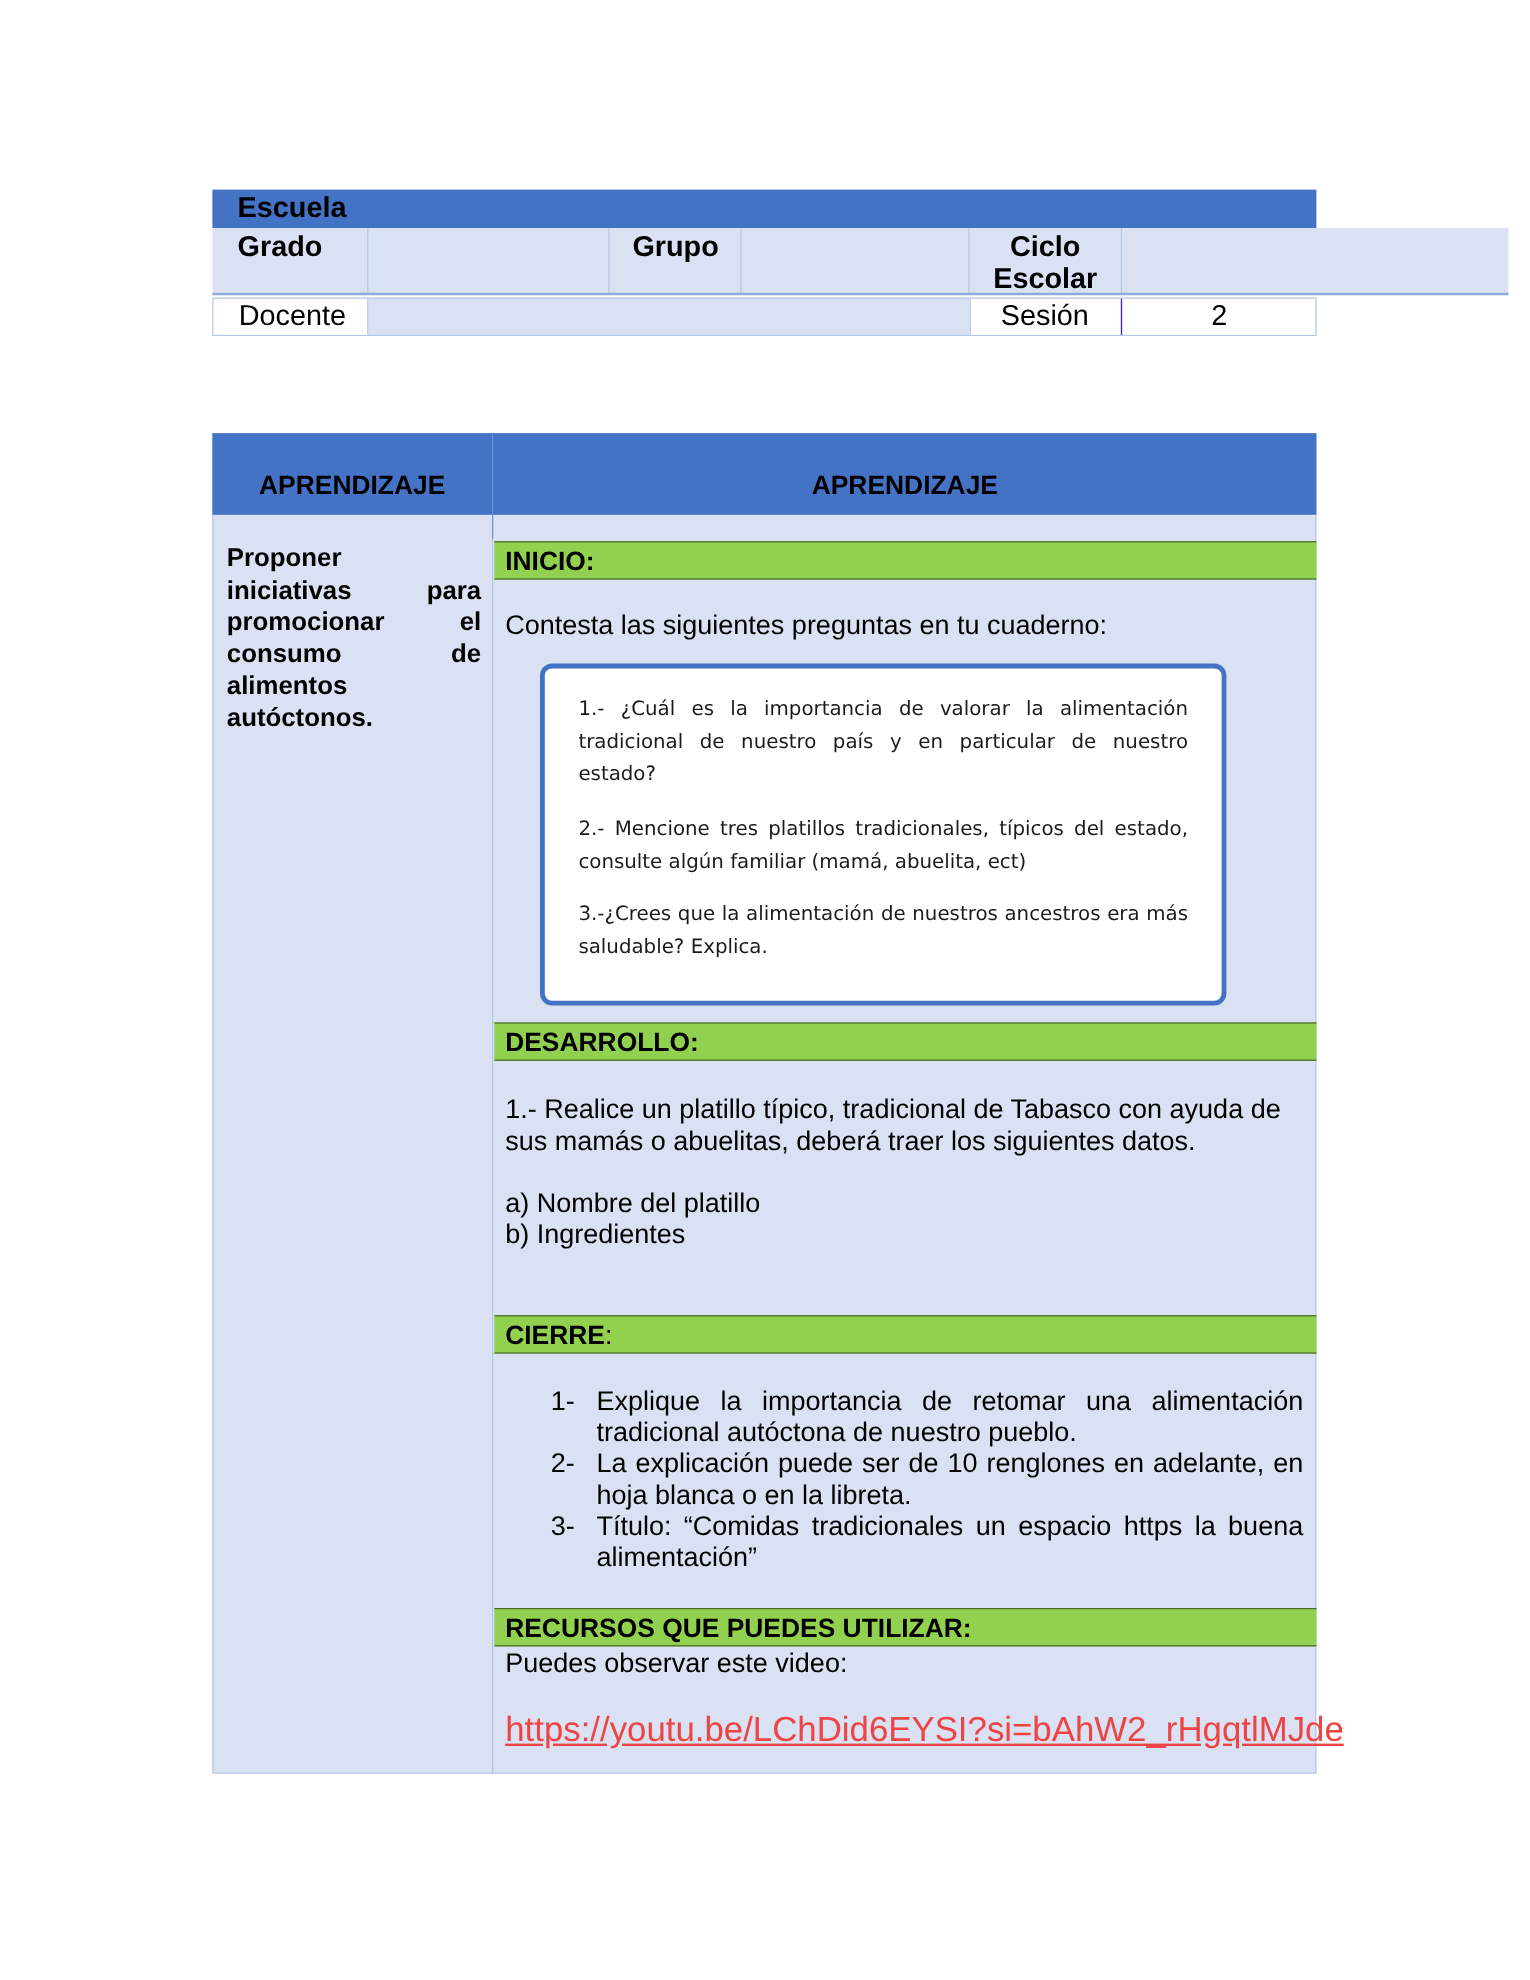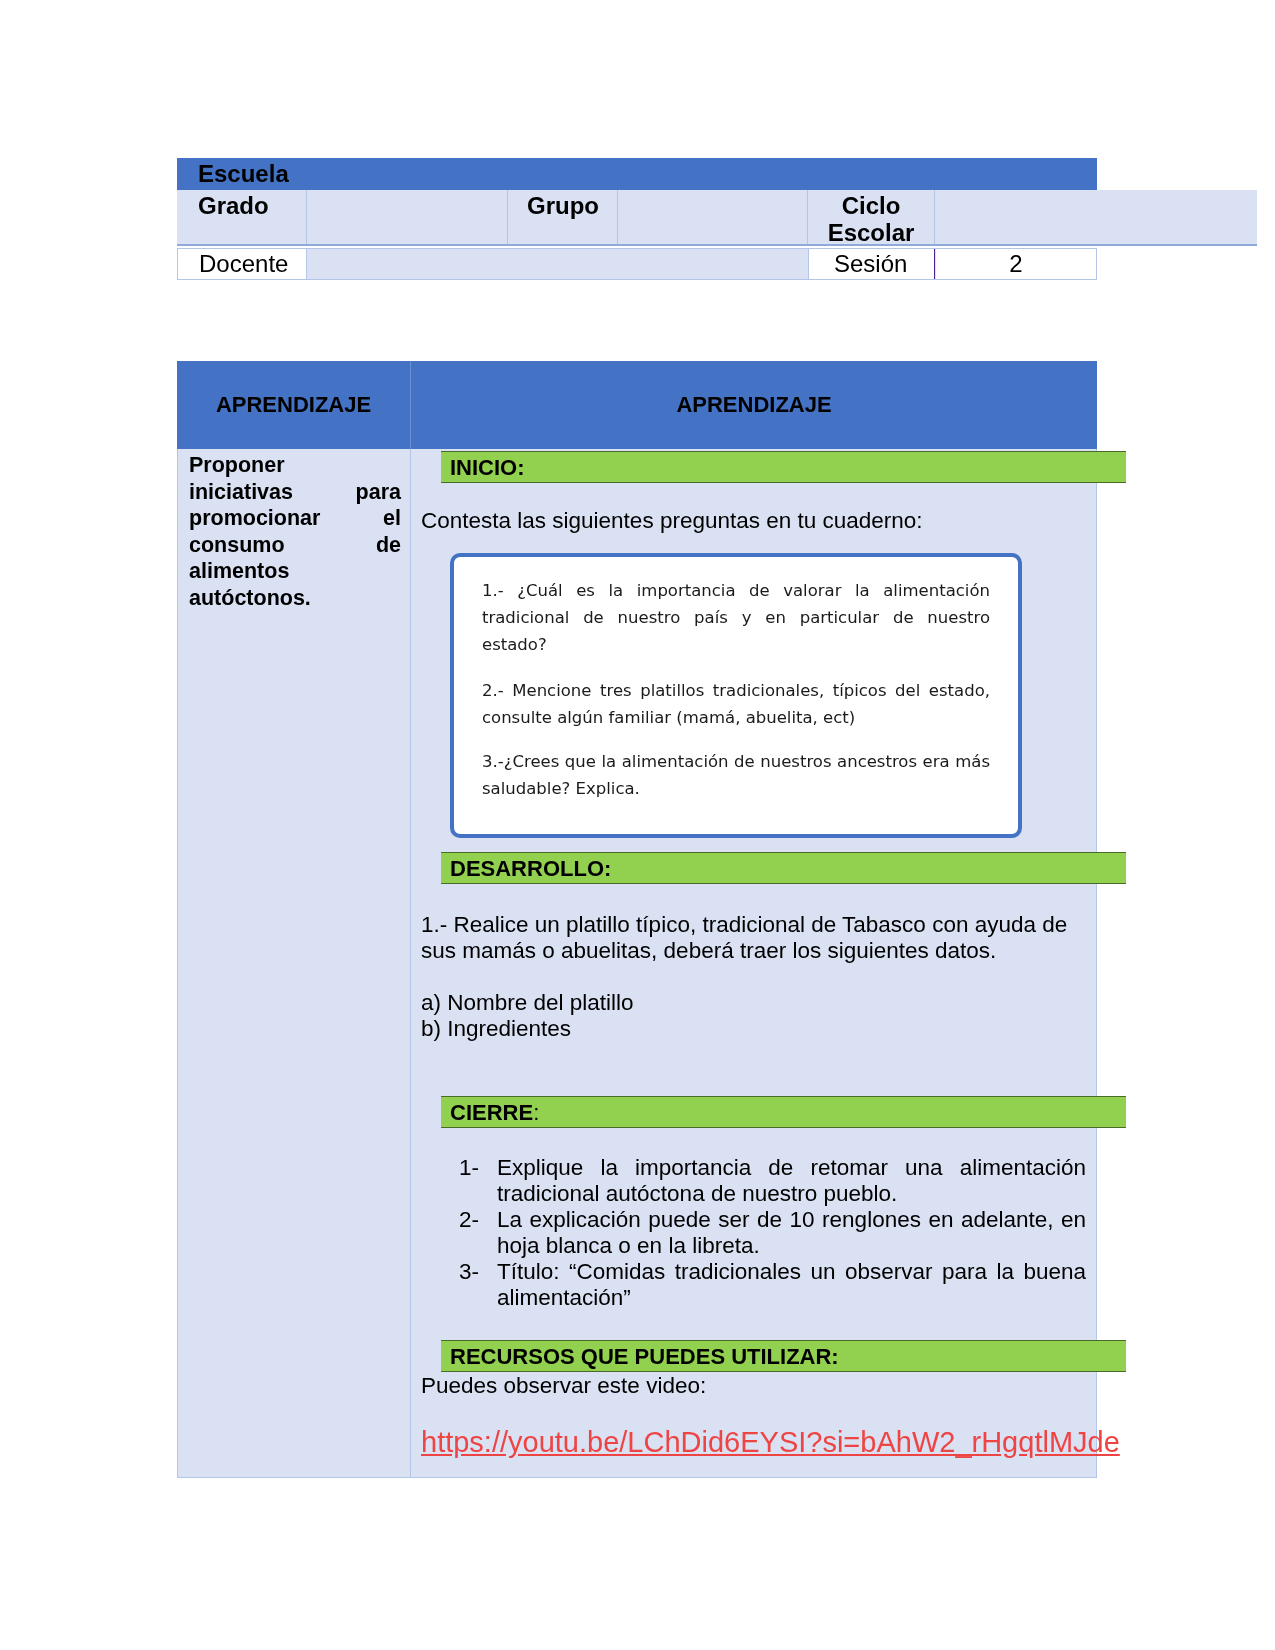--- a/index.html
+++ b/index.html
@@ -10,23 +10,23 @@
   .hdr-row1 { left: 177px; top: 158px; width: 920px; height: 32px; background: #4472c4; }
   .hdr-row2 { left: 177px; top: 190px; width: 1080px; height: 56px; background: #d9e1f2; border-bottom: 2px solid #8eaadb; }
   .hdr-row3 { left: 177px; top: 248px; width: 920px; height: 32px; background: #d9e1f2; border: 1px solid #b4c6e7; padding-left: 48px; }
   .vline { position: absolute; width: 1px; background: #b4c6e7; }
   .cell-white { background: #ffffff; }
   .lbl-bold { font-weight: bold; font-size: 24px; line-height: 27px; }
   .lbl { font-size: 24px; line-height: 27px; }
 
   
   .main { left: 177px; top: 361px; width: 920px; height: 1117px; background: #d9e1f2; border: 1px solid #b4c6e7; }
-  .main-hdr { left: 177px; top: 361px; width: 920px; height: 88px; background: #4472c4; }
+  .main-hdr { left: 177px; top: 361px; width: 920px; height: 68px; background: #4472c4; }
   .main-hdr-text { font-weight: bold; font-size: 22px; }
-  .bar { left: 412px; width: 685px; height: 32px; background: #92d050; border-top: 1px solid #4a6a2a; border-bottom: 1px solid #4a6a2a; font-weight: bold; font-size: 22px; line-height: 31px; padding-left: 9px; margin-left: 29px; }
+  .bar { left: 412px; width: 685px; height: 32px; background: #92d050; border-top: 1px solid #4a6a2a; border-bottom: 1px solid #4a6a2a; font-weight: bold; font-size: 22px; line-height: 31px; padding-left: 9px; }
   .body-text { font-size: 22.5px; line-height: 26px; }
   .callout { left: 450px; top: 553px; width: 572px; height: 285px; background: #ffffff; border: 4px solid #4472c4; border-radius: 10px; }
   .q { font-family: "DejaVu Sans", sans-serif; font-size: 16.5px; line-height: 27px; text-align: justify; color: #1a1a1a; }
   .link { color: #ef4444; text-decoration: underline; font-size: 29px; }
   .apr { font-weight: bold; font-size: 21.5px; line-height: 26.5px; text-align: justify; text-align-last: left; }
 </style>
 </head>
 <body>
 
 <div class="abs hdr-row1">
@@ -104,19 +104,19 @@
   <div style="display:flex;">
     <span style="width:38px;flex:none;">1-</span>
     <span style="text-align:justify;flex:1;">Explique la importancia de retomar una alimentación tradicional autóctona de nuestro pueblo.</span>
   </div>
   <div style="display:flex;">
     <span style="width:38px;flex:none;">2-</span>
     <span style="text-align:justify;flex:1;">La explicación puede ser de 10 renglones en adelante, en hoja blanca o en la libreta.</span>
   </div>
   <div style="display:flex;">
     <span style="width:38px;flex:none;">3-</span>
-    <span style="text-align:justify;flex:1;">Título: “Comidas tradicionales un observar para la buena alimentación”</span>
+    <span style="text-align:justify;flex:1;">Título: “Comidas tradicionales un espacio https la buena alimentación”</span>
   </div>
 </div>
 
 <div class="abs bar" style="top:1340px;">RECURSOS QUE PUEDES UTILIZAR:</div>
 <div class="abs body-text" style="left:421px;top:1373px;">Puedes observar este video:</div>
 <a class="abs link" style="left:421px;top:1426px;" href="#">https://youtu.be/LChDid6EYSI?si=bAhW2_rHgqtlMJde</a>
 
 </body></html>

